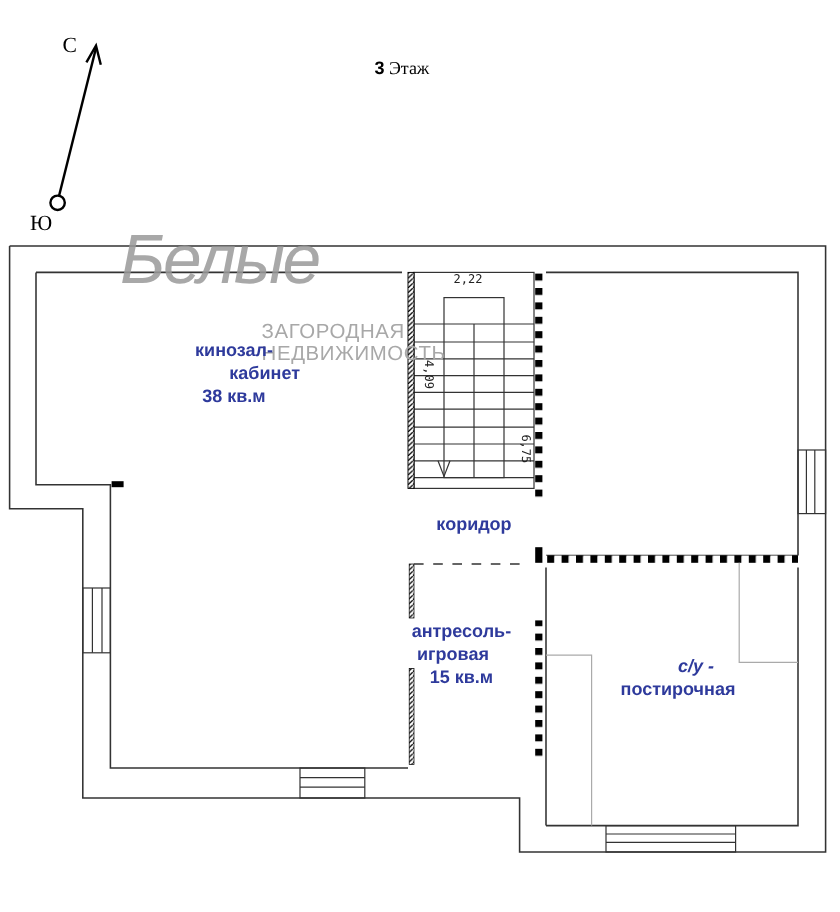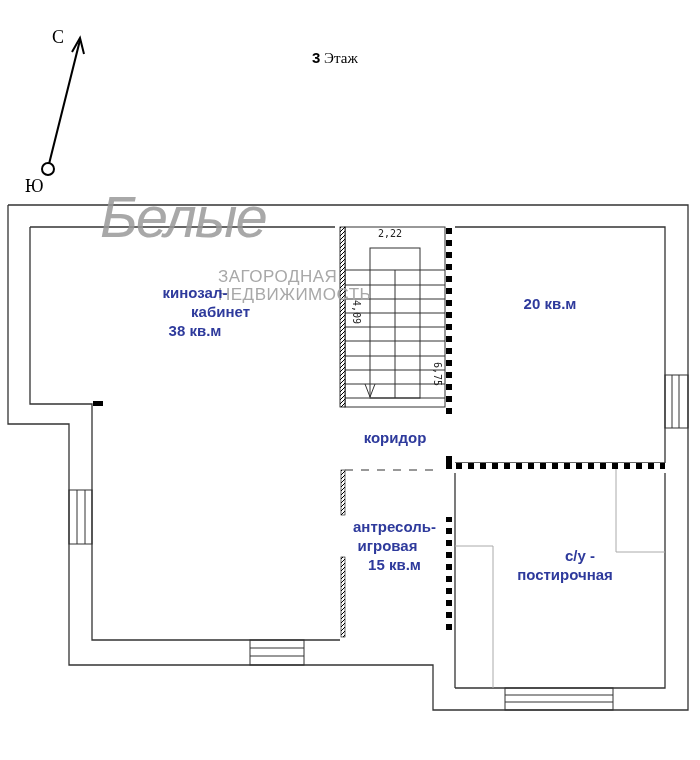--- a/index.html
+++ b/index.html
@@ -124,26 +124,25 @@
 <div class="dim" style="left:378px; top:228px;">2,22</div>
 <div class="dim rot" style="left:362px; top:300px;">4,09</div>
 <div class="dim rot" style="left:443px; top:362px;">6,75</div>
 
 <div class="lbl" style="left:140px; top:283px; width:110px;">
   <div>кинозал-</div>
   <div style="text-align:right; padding-left:17px;">кабинет</div>
   <div>38 кв.м</div>
 </div>
 <div class="lbl" style="left:480px; top:294px; width:160px;">
-  <div style="padding-right:20px;">20 кв.м</div>
 </div>
 <div class="lbl" style="left:340px; top:428px; width:110px;">
   <div>коридор</div>
 </div>
-<div class="lbl" style="left:342px; top:517px; width:105px;">
+<div class="lbl" style="left:332px; top:517px; width:105px;">
   <div>антресоль-</div>
   <div style="padding-right:14px;">игровая</div>
   <div>15 кв.м</div>
 </div>
 <div class="lbl" style="left:500px; top:546px; width:130px;">
-  <div style="padding-left:30px;">с/у -</div>
+  <div style="padding-left:30px;font-style:italic;">с/у -</div>
   <div>постирочная</div>
 </div>
 
 </body></html>

